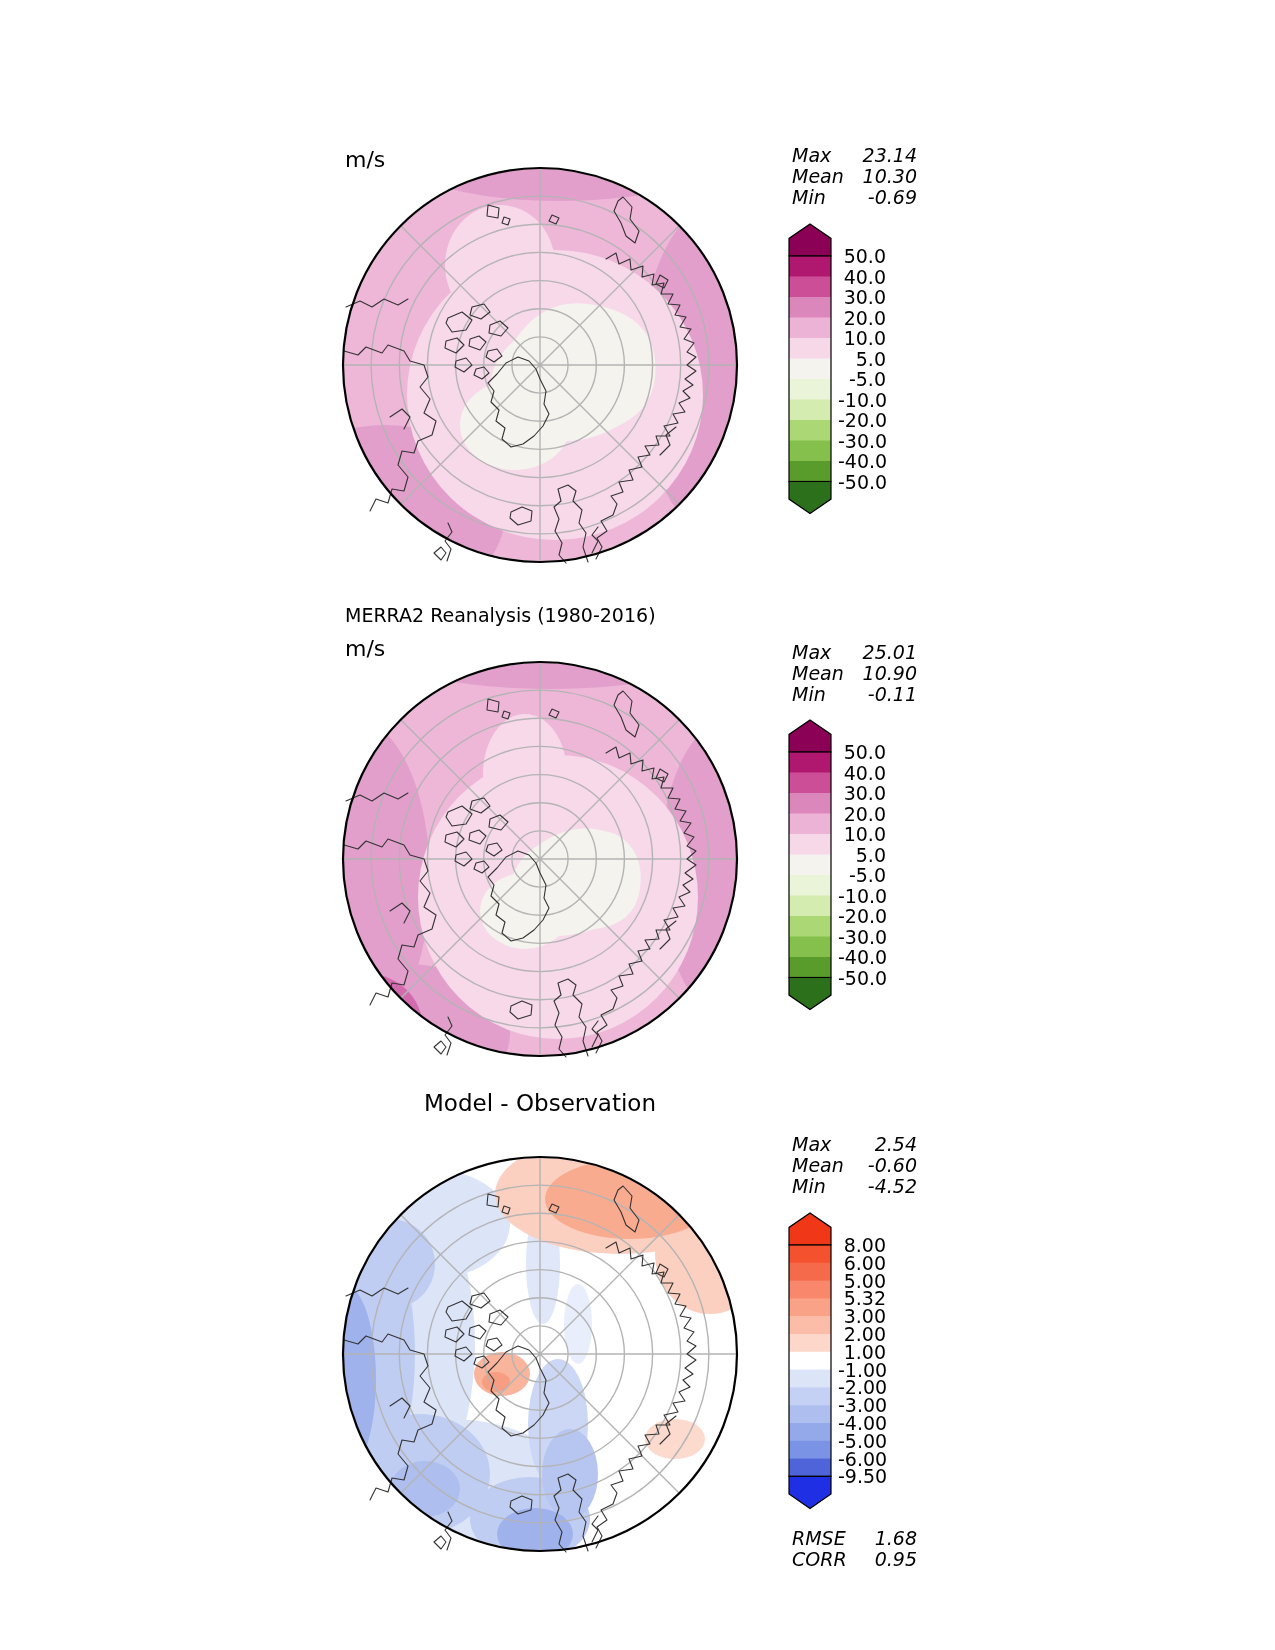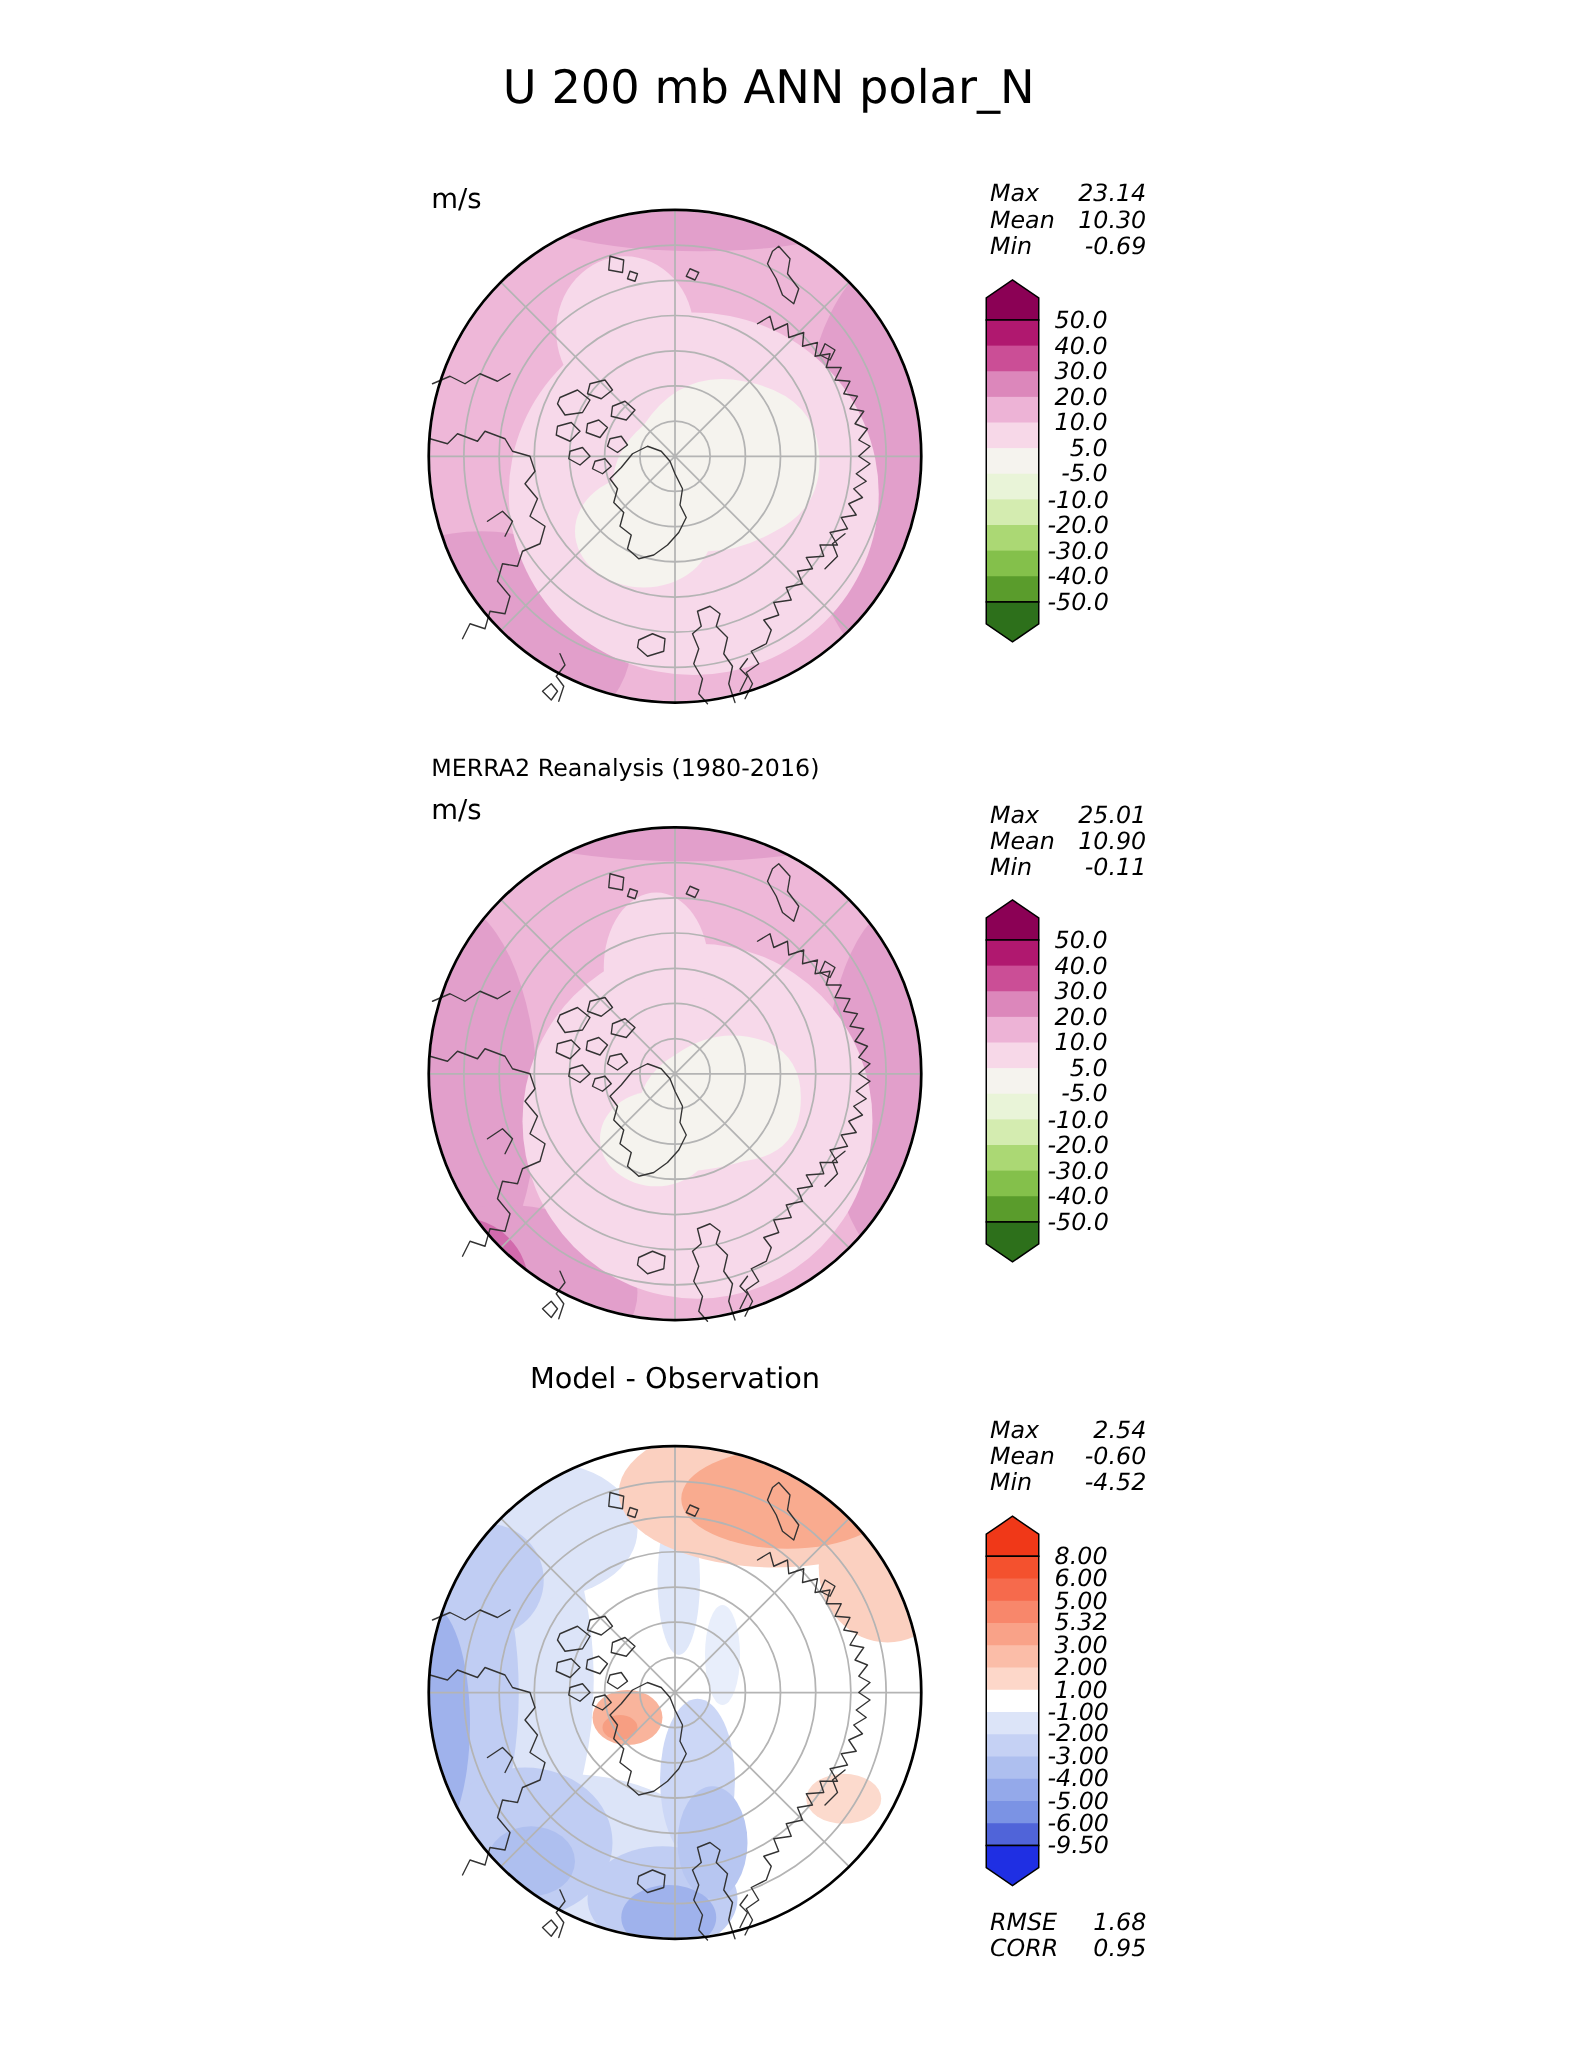--- a/index.html
+++ b/index.html
@@ -8,34 +8,33 @@
     font-family:"DejaVu Sans","Liberation Sans",sans-serif; color:#000;
     overflow:hidden;
   }
   .abs{position:absolute;}
   .fig-title{font-size:37px; transform:translateX(-50%); white-space:nowrap;}
   .subtitle{font-size:19px; white-space:nowrap;}
   .units{font-size:22px;}
   .diff-title{font-size:23px; transform:translateX(-50%); white-space:nowrap;}
   .stats{width:125px; font-size:19px; line-height:21px;}
   .stat-row{display:flex; justify-content:space-between;font-style:italic;}
-  .cb-host{width:160px;font-style:italic;}
+  .cb-host{width:160px;}
   .cb-tick{
     position:absolute; left:50px; width:48px; text-align:right;
     font-size:19px; line-height:22px; white-space:nowrap;
   }
   .map-wrap{width:420px; height:420px;}
   svg{display:block;}
 </style>
 </head>
 <body>
 
 <div id="canvas">
 
-  <div class="abs fig-title" style="left:615px; top:48px;">U 200 mb ANN polar_N</div>
 
   <div class="abs units" style="left:345px; top:147px;">m/s</div>
 
   <div class="abs stats" style="left:792px; top:145px;">
     <div class="stat-row">
       <span>Max</span>
       <span>23.14</span>
     </div>
     <div class="stat-row">
       <span>Mean</span>

